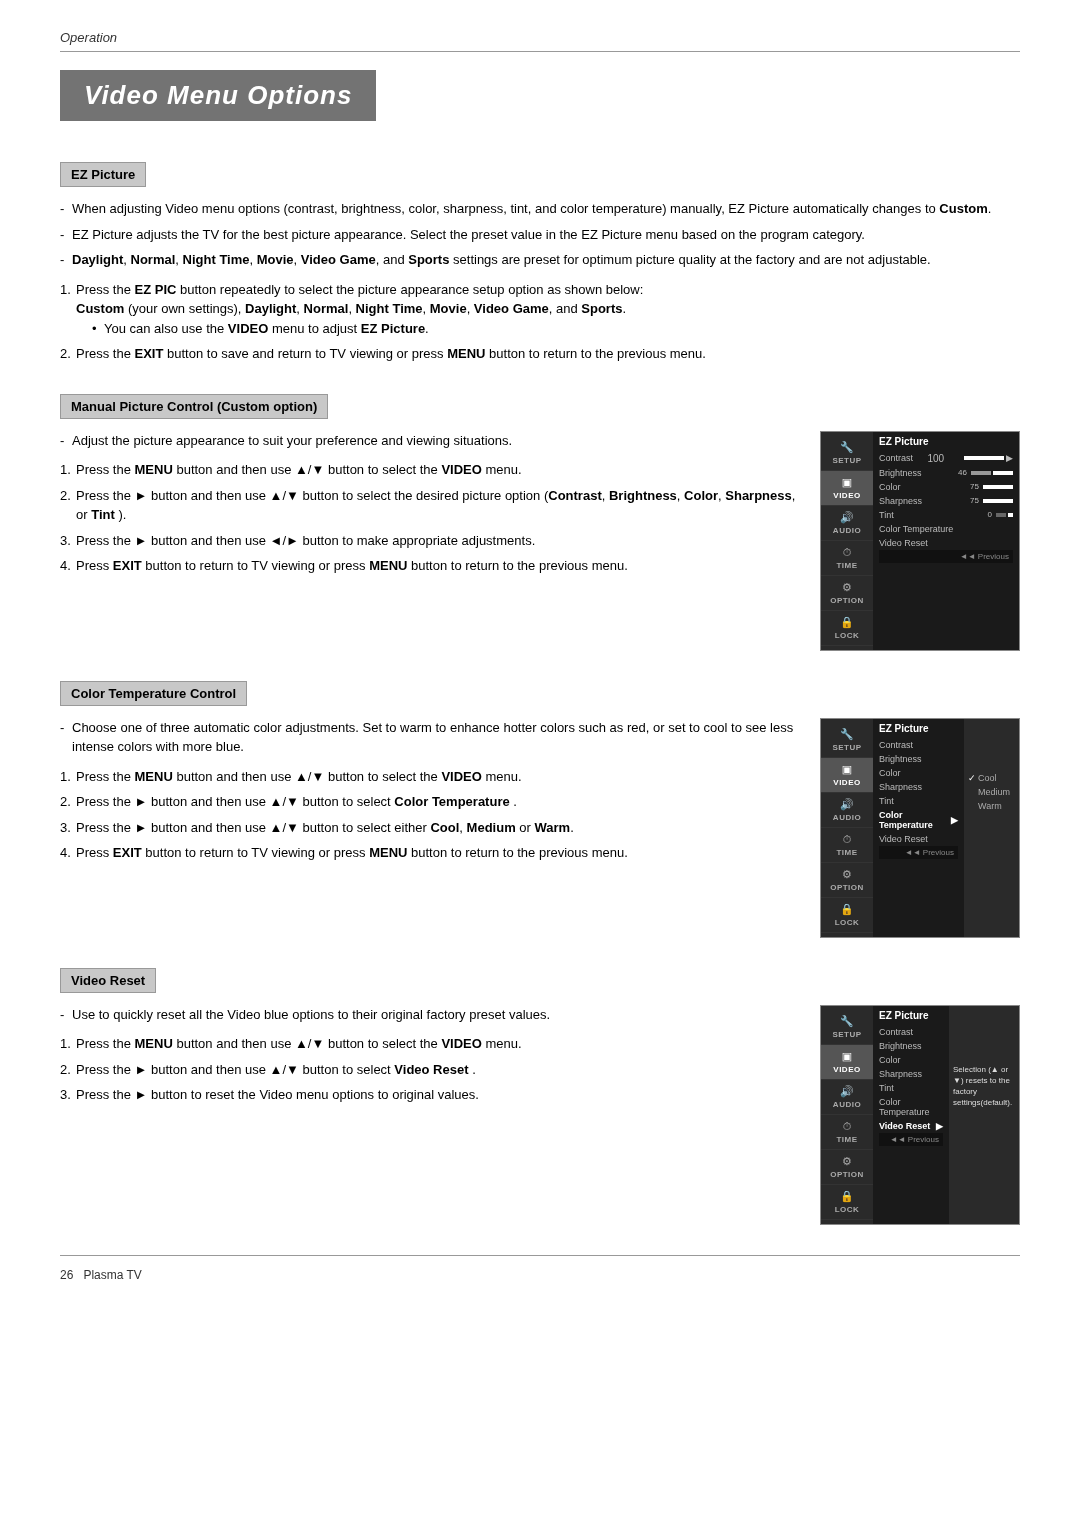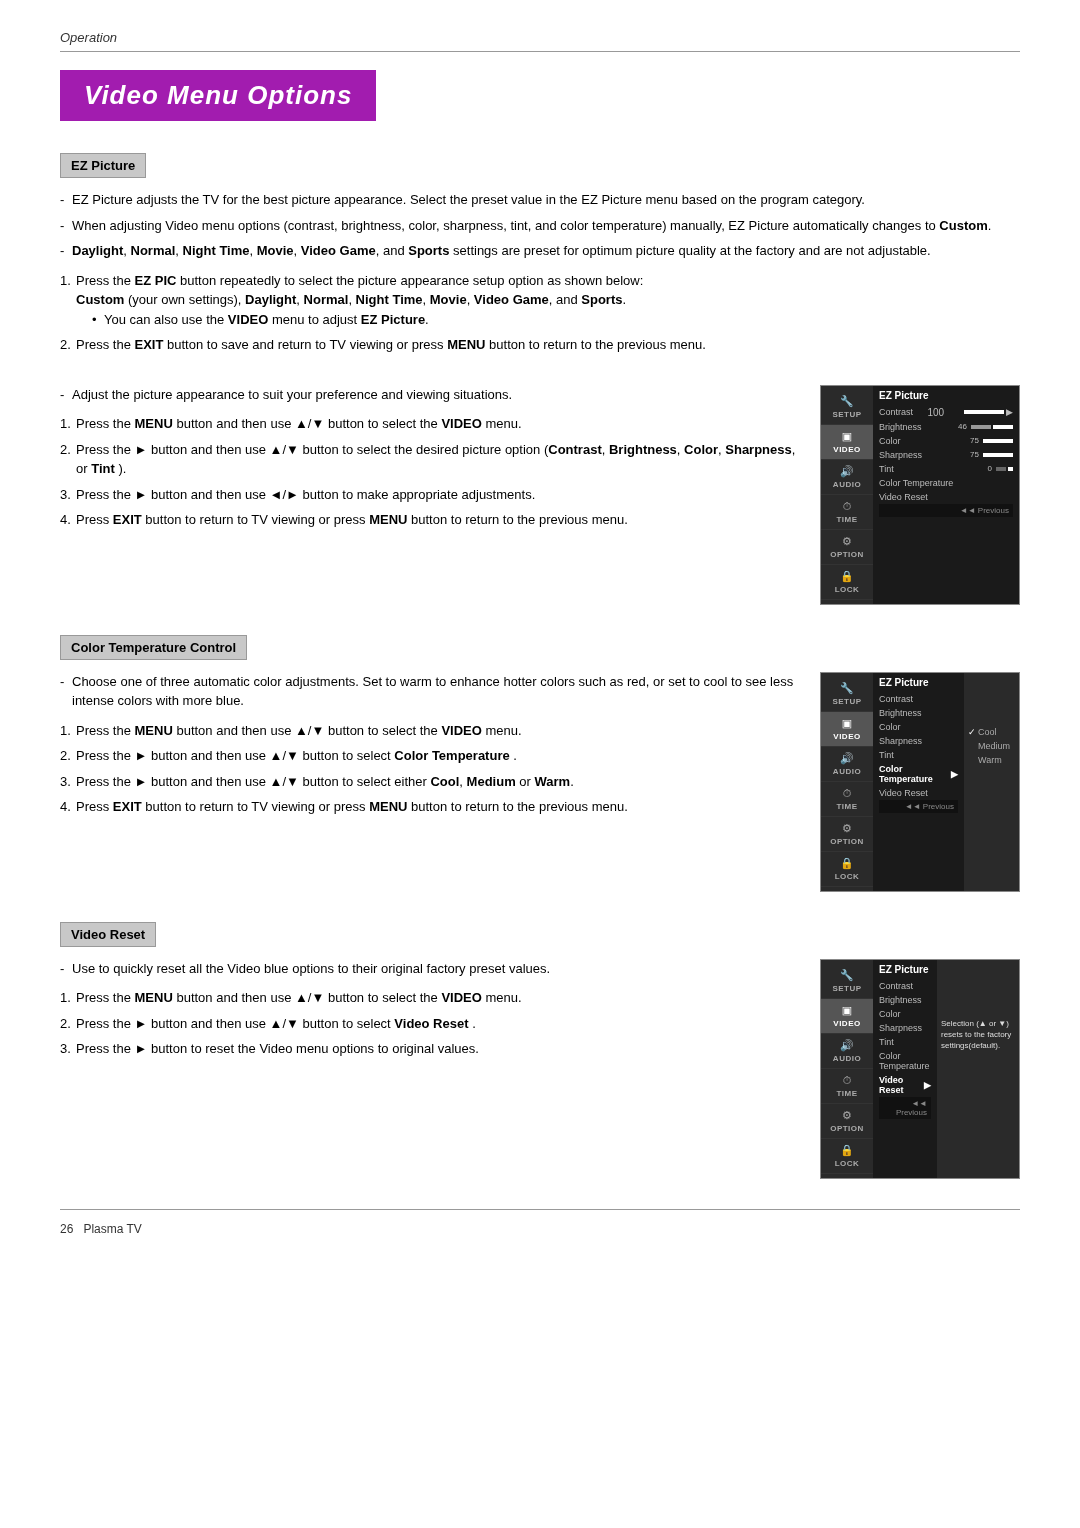--- a/index.html
+++ b/index.html
@@ -17,28 +17,28 @@
       font-size: 13px;
       color: #333;
       margin-bottom: 6px;
     }
     .top-divider {
       border: none;
       border-top: 1px solid #999;
       margin-bottom: 18px;
     }
     .page-title {
-      background: #a21caf;
+      background: #737373;
       color: #fff;
       font-size: 26px;
       font-weight: bold;
       font-style: italic;
       padding: 10px 24px;
       display: inline-block;
-      margin-bottom: 32px;
+      margin-bottom: 41px;
       letter-spacing: 1px;
     }
 
     
     .section-header {
       background: #c8c8c8;
       border: 1px solid #999;
       padding: 4px 10px;
       font-size: 13px;
       font-weight: bold;
@@ -226,42 +226,43 @@
 
 <p class="operation-label">Operation</p>
 <hr class="top-divider">
 
 <div class="page-title">Video Menu Options</div>
 
 
 <div class="section">
   <div class="section-header">EZ Picture</div>
   <ul class="bullet-list">
+    <li>When adjusting Video menu options (contrast, brightness, color, sharpness, tint, and color temperature) manually, EZ Picture automatically changes to <b>Custom</b>.</li>
     <li>EZ Picture adjusts the TV for the best picture appearance. Select the preset value in the EZ Picture menu based on the program category.</li>
-    <li>When adjusting Video menu options (contrast, brightness, color, sharpness, tint, and color temperature) manually, EZ Picture automatically changes to <b>Custom</b>.</li>
     <li><b>Daylight</b>, <b>Normal</b>, <b>Night Time</b>, <b>Movie</b>, <b>Video Game</b>, and <b>Sports</b> settings are preset for optimum picture quality at the factory and are not adjustable.</li>
   </ul>
   <ol class="numbered-list">
     <li>
       <span class="num">1.</span>
       Press the <b>EZ PIC</b> button repeatedly to select the picture appearance setup option as shown below:<br>
       <b>Custom</b> (your own settings), <b>Daylight</b>, <b>Normal</b>, <b>Night Time</b>, <b>Movie</b>, <b>Video Game</b>, and <b>Sports</b>.
       <ul class="bullet-sub">
         <li>You can also use the <b>VIDEO</b> menu to adjust <b>EZ Picture</b>.</li>
       </ul>
     </li>
     <li>
       <span class="num">2.</span>
       Press the <b>EXIT</b> button to save and return to TV viewing or press <b>MENU</b> button to return to the previous menu.
     </li>
   </ol>
 </div>
 
 
 <div class="section">
+  <div class="section-header">Manual Picture Control (<b>Custom</b> option)</div>
   <div class="section-body">
     <div class="section-text">
       <ul class="bullet-list">
         <li>Adjust the picture appearance to suit your preference and viewing situations.</li>
       </ul>
       <ol class="numbered-list">
         <li><span class="num">1.</span> Press the <b>MENU</b> button and then use <b>▲</b>/<b>▼</b> button to select the <b>VIDEO</b> menu.</li>
         <li><span class="num">2.</span> Press the <b>►</b> button and then use <b>▲</b>/<b>▼</b> button to select the desired picture option (<b>Contrast</b>, <b>Brightness</b>, <b>Color</b>, <b>Sharpness</b>, or <b>Tint</b> ).</li>
         <li><span class="num">3.</span> Press the <b>►</b> button and then use <b>◄</b>/<b>►</b> button to make appropriate adjustments.</li>
         <li><span class="num">4.</span> Press <b>EXIT</b> button to return to TV viewing or press <b>MENU</b> button to return to the previous menu.</li>
@@ -494,21 +495,21 @@
               </div>
             <div class="tv-menu-row">
                 <span>Color Temperature</span>
               </div>
             <div class="tv-menu-row selected">
                 <span>Video Reset</span>
                 <span> ▶</span>
               </div>
             <div class="tv-footer">◄◄ Previous</div>
           </div>
-          <div class="tv-submenu" style="width:82px;padding-top:58px;font-size:8px;line-height:1.4;">
+          <div class="tv-submenu" style="width:70px;padding-top:58px;font-size:8px;line-height:1.4;">
             <div style="color:#ddd;">Selection (▲ or ▼) resets to the factory settings(default).</div>
           </div>
         </div>
       </div>
     </div>
   </div>
 </div>
 
 <hr class="bottom-divider">
 <div class="page-number"><span>26</span>&nbsp;&nbsp;&nbsp;<span>Plasma TV</span></div>

